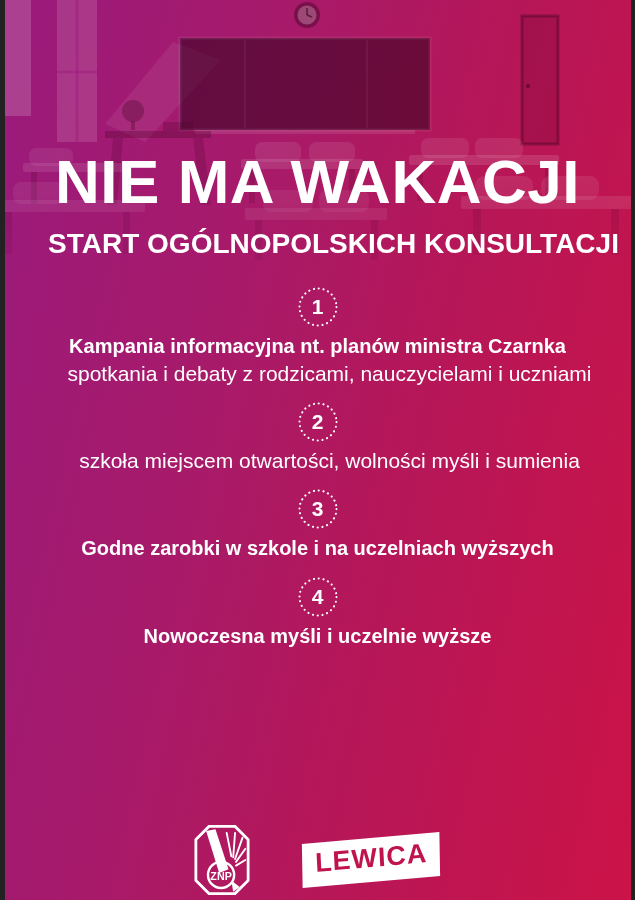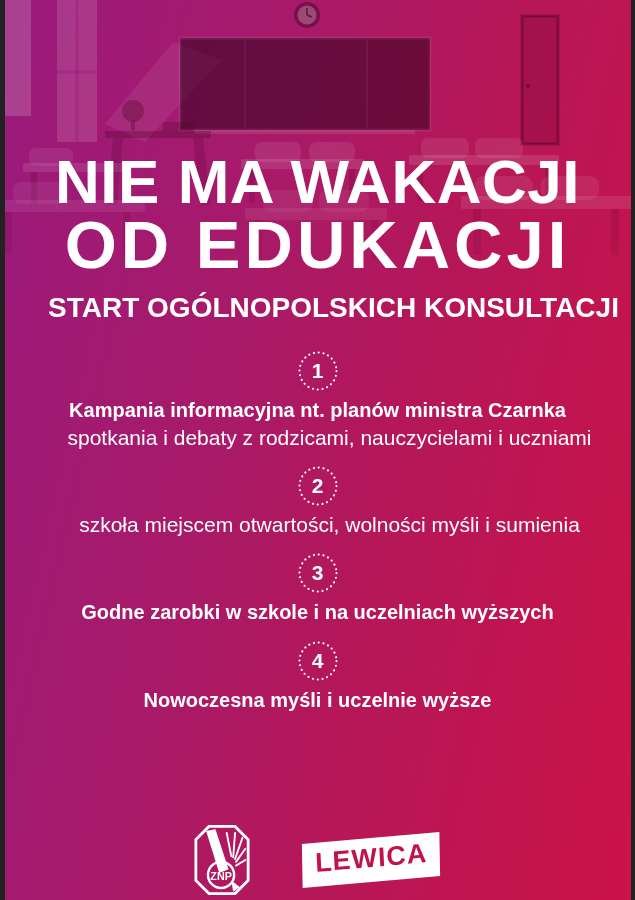--- a/index.html
+++ b/index.html
@@ -130,21 +130,20 @@
       <rect x="8" y="182" width="52" height="22" rx="8" fill="rgba(255,255,255,0.08)"></rect>
       <rect x="-10" y="200" width="150" height="12" rx="2" fill="rgba(255,255,255,0.10)"></rect>
       <rect x="0" y="212" width="7" height="42" fill="rgba(70,0,36,0.20)"></rect>
       <rect x="118" y="212" width="7" height="42" fill="rgba(70,0,36,0.20)"></rect>
     </g>
   </svg>
 
   <div class="content">
     <h1 class="title">
       <span class="title-line1">NIE MA WAKACJI</span>
-      <span class="title-line2">OD EDUKACJI</span>
     </h1>
     <div class="subtitle">START OGÓLNOPOLSKICH KONSULTACJI</div>
 
     <div class="items">
 
       <div class="item item-1">
         <div class="badge">
           <svg width="42" height="42" viewBox="0 0 42 42">
             <circle cx="21" cy="21" r="18.5" fill="none" stroke="#ffffff" stroke-width="2.1" stroke-linecap="round" stroke-dasharray="0.1 4.75"></circle>
           </svg>

